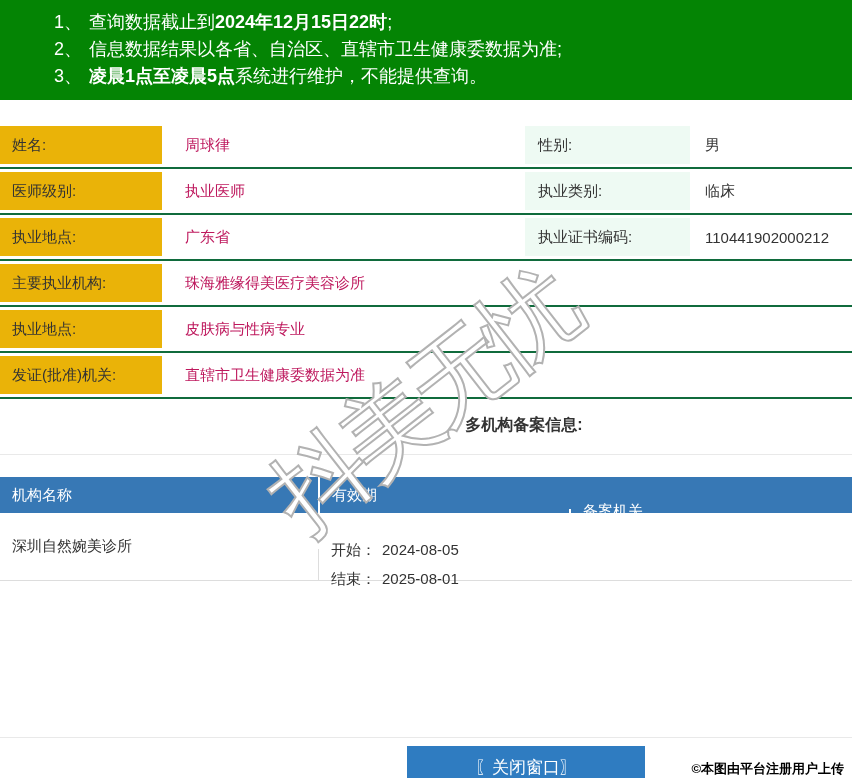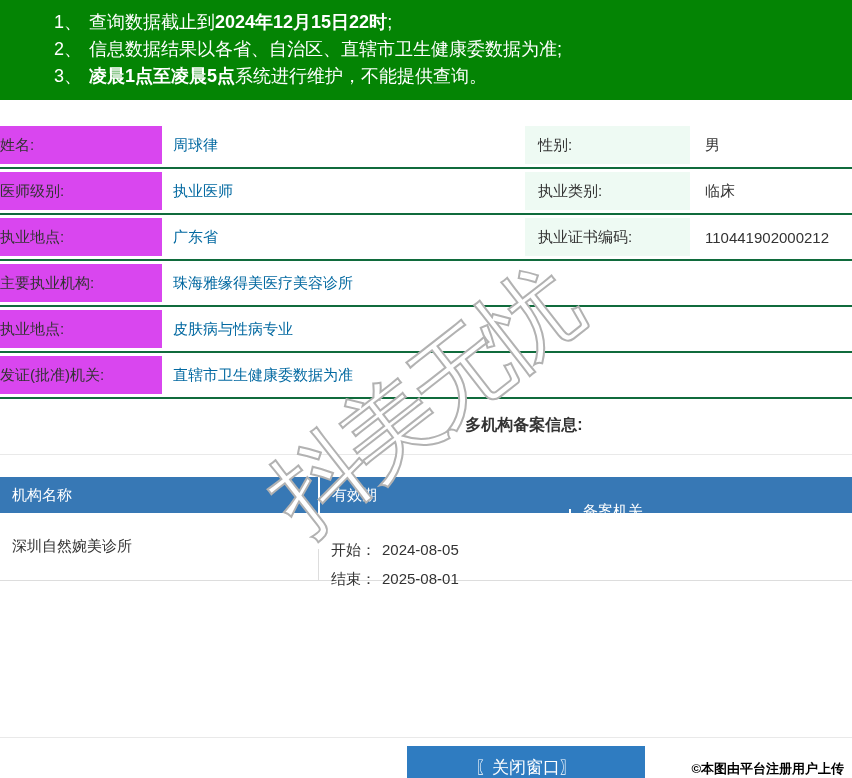--- a/index.html
+++ b/index.html
@@ -27,29 +27,30 @@
   .info-table { margin-top: 23px; }
   .info-row {
     display: flex;
     height: 46px;
     border-bottom: 2px solid #106b3c;
     align-items: stretch;
     font-size: 15px;
   }
   .ilabel {
     flex: 0 0 162px;
-    background: #d946ef;
+    background: #eab308;
     margin: 3px 0;
     display: flex; align-items: center;
+    padding-left: 12px;
   }
   .ivalue {
     flex: 0 0 363px;
     display: flex; align-items: center;
-    padding-left: 11px;
-    color: #0369a1;
+    padding-left: 23px;
+    color: #be185d;
   }
   .info-row.full .ivalue { flex: 1; }
   .ilabel2 {
     flex: 0 0 165px;
     background: #eefaf3;
     margin: 3px 0;
     display: flex; align-items: center;
     padding-left: 13px;
   }
   .ivalue2 {

